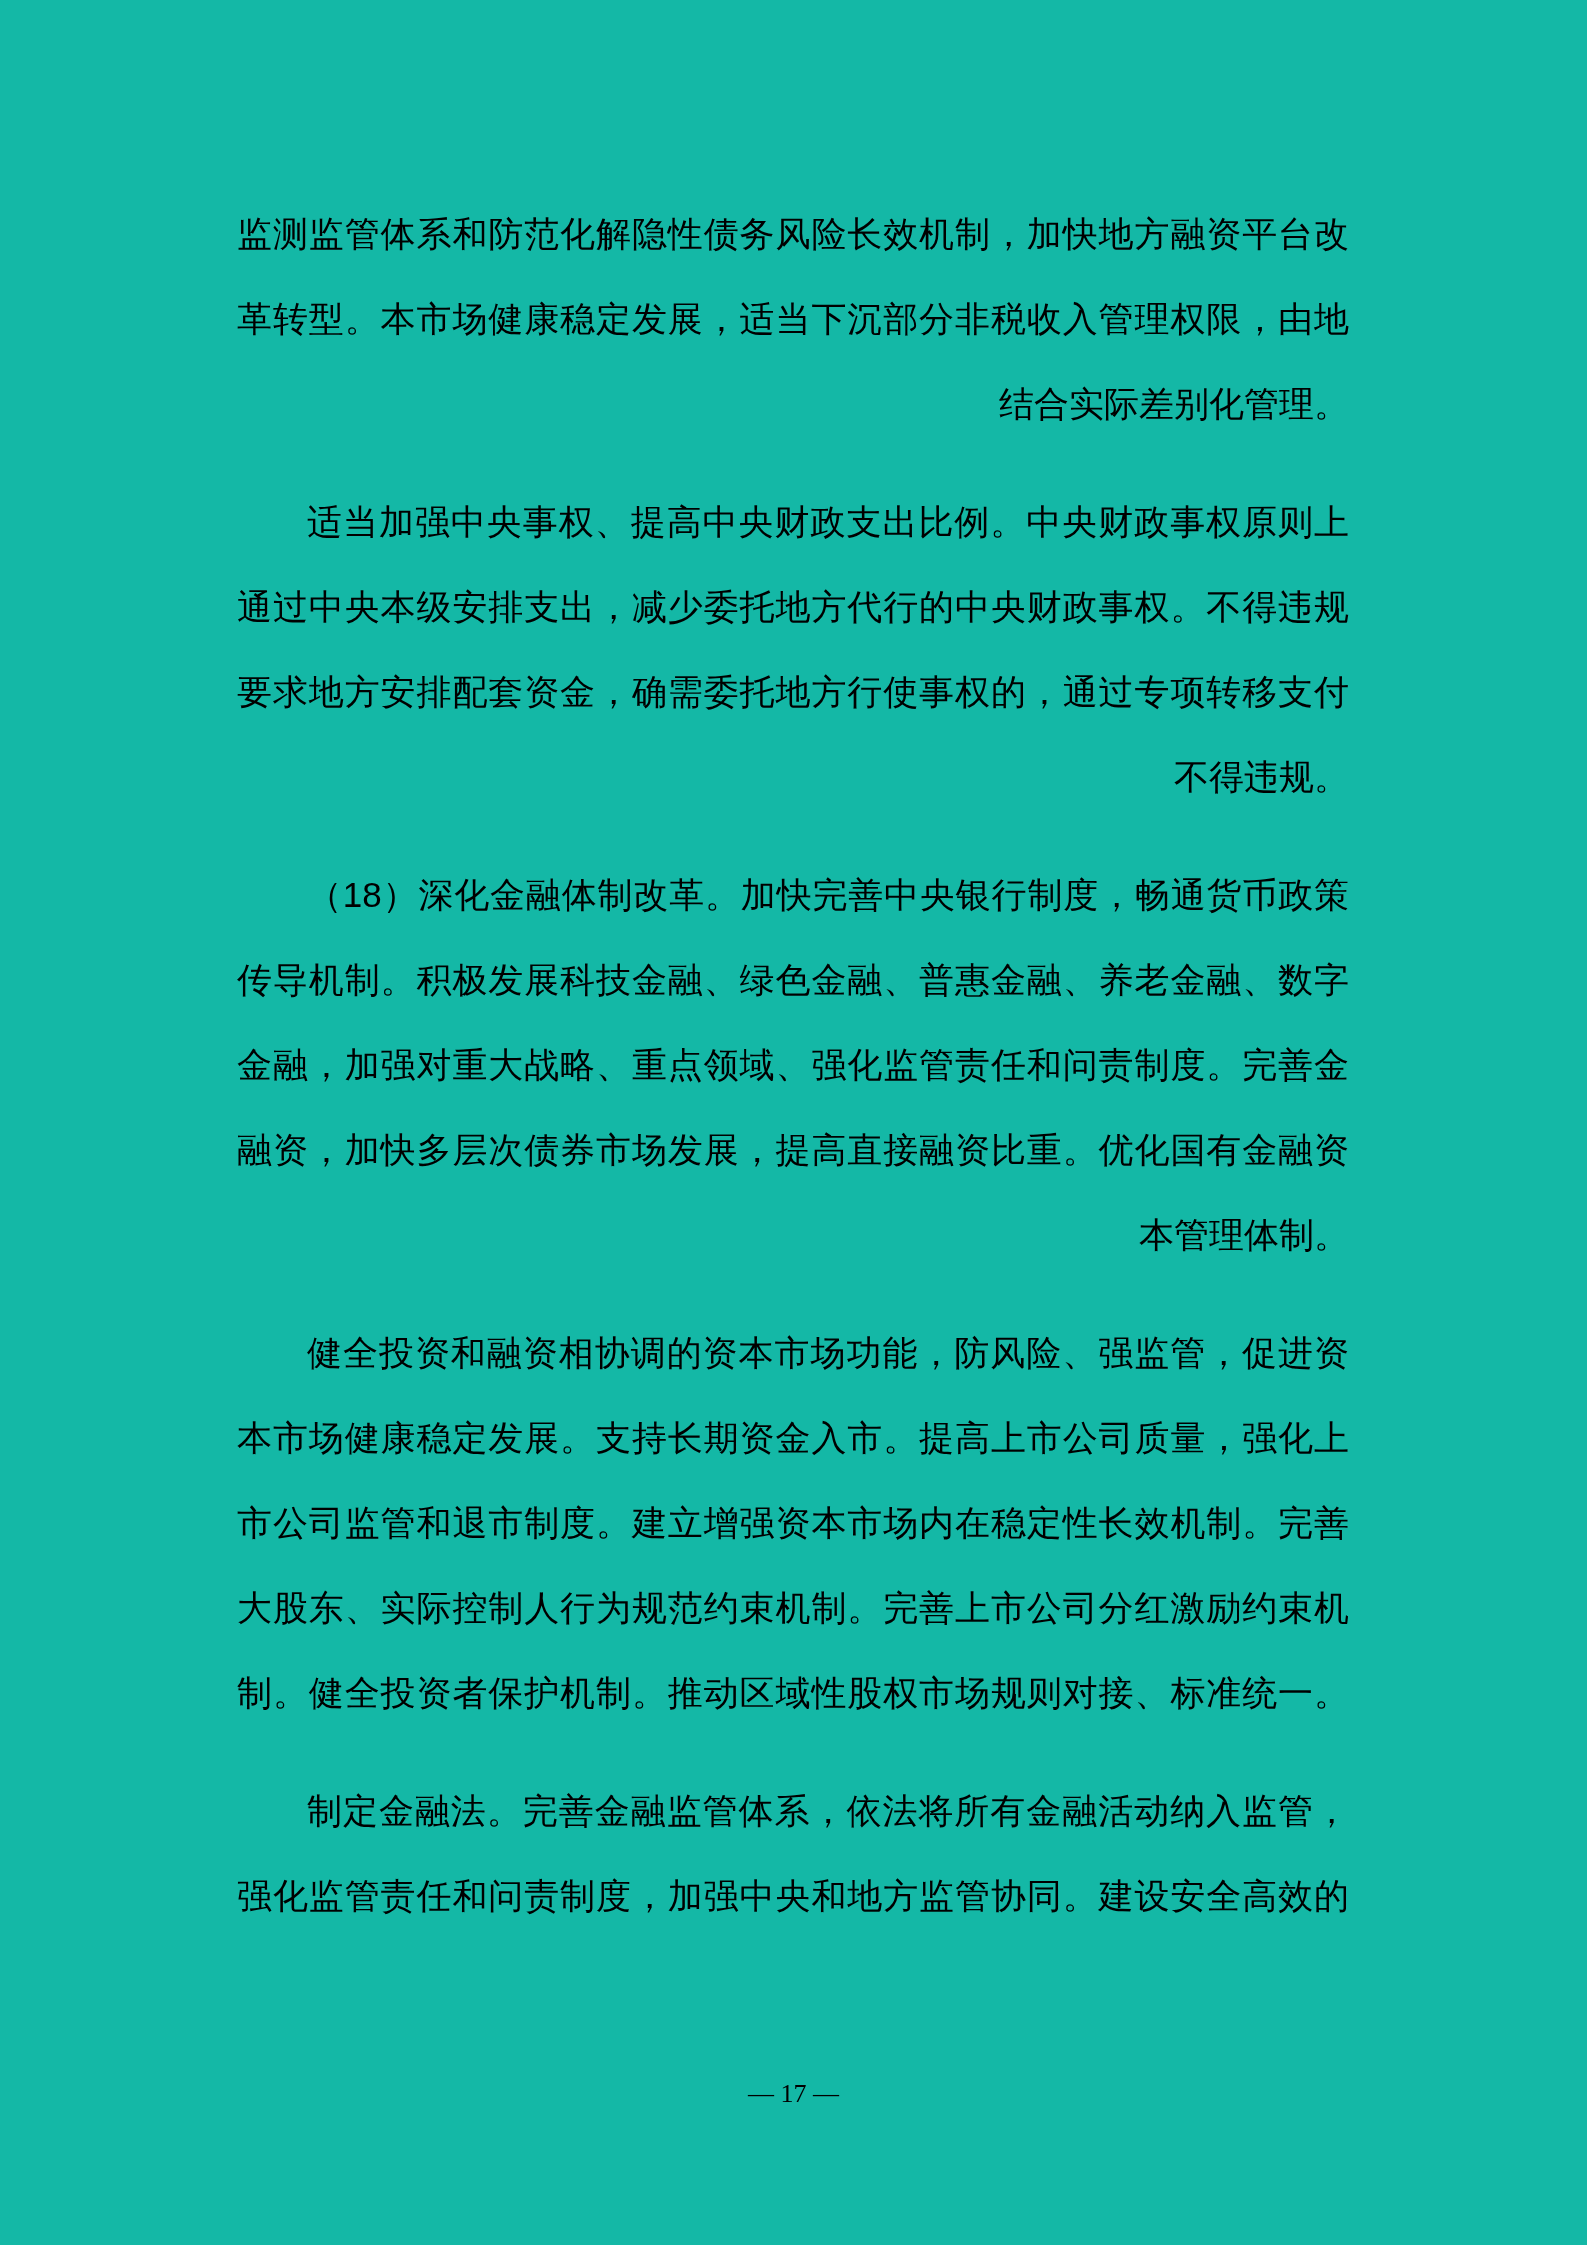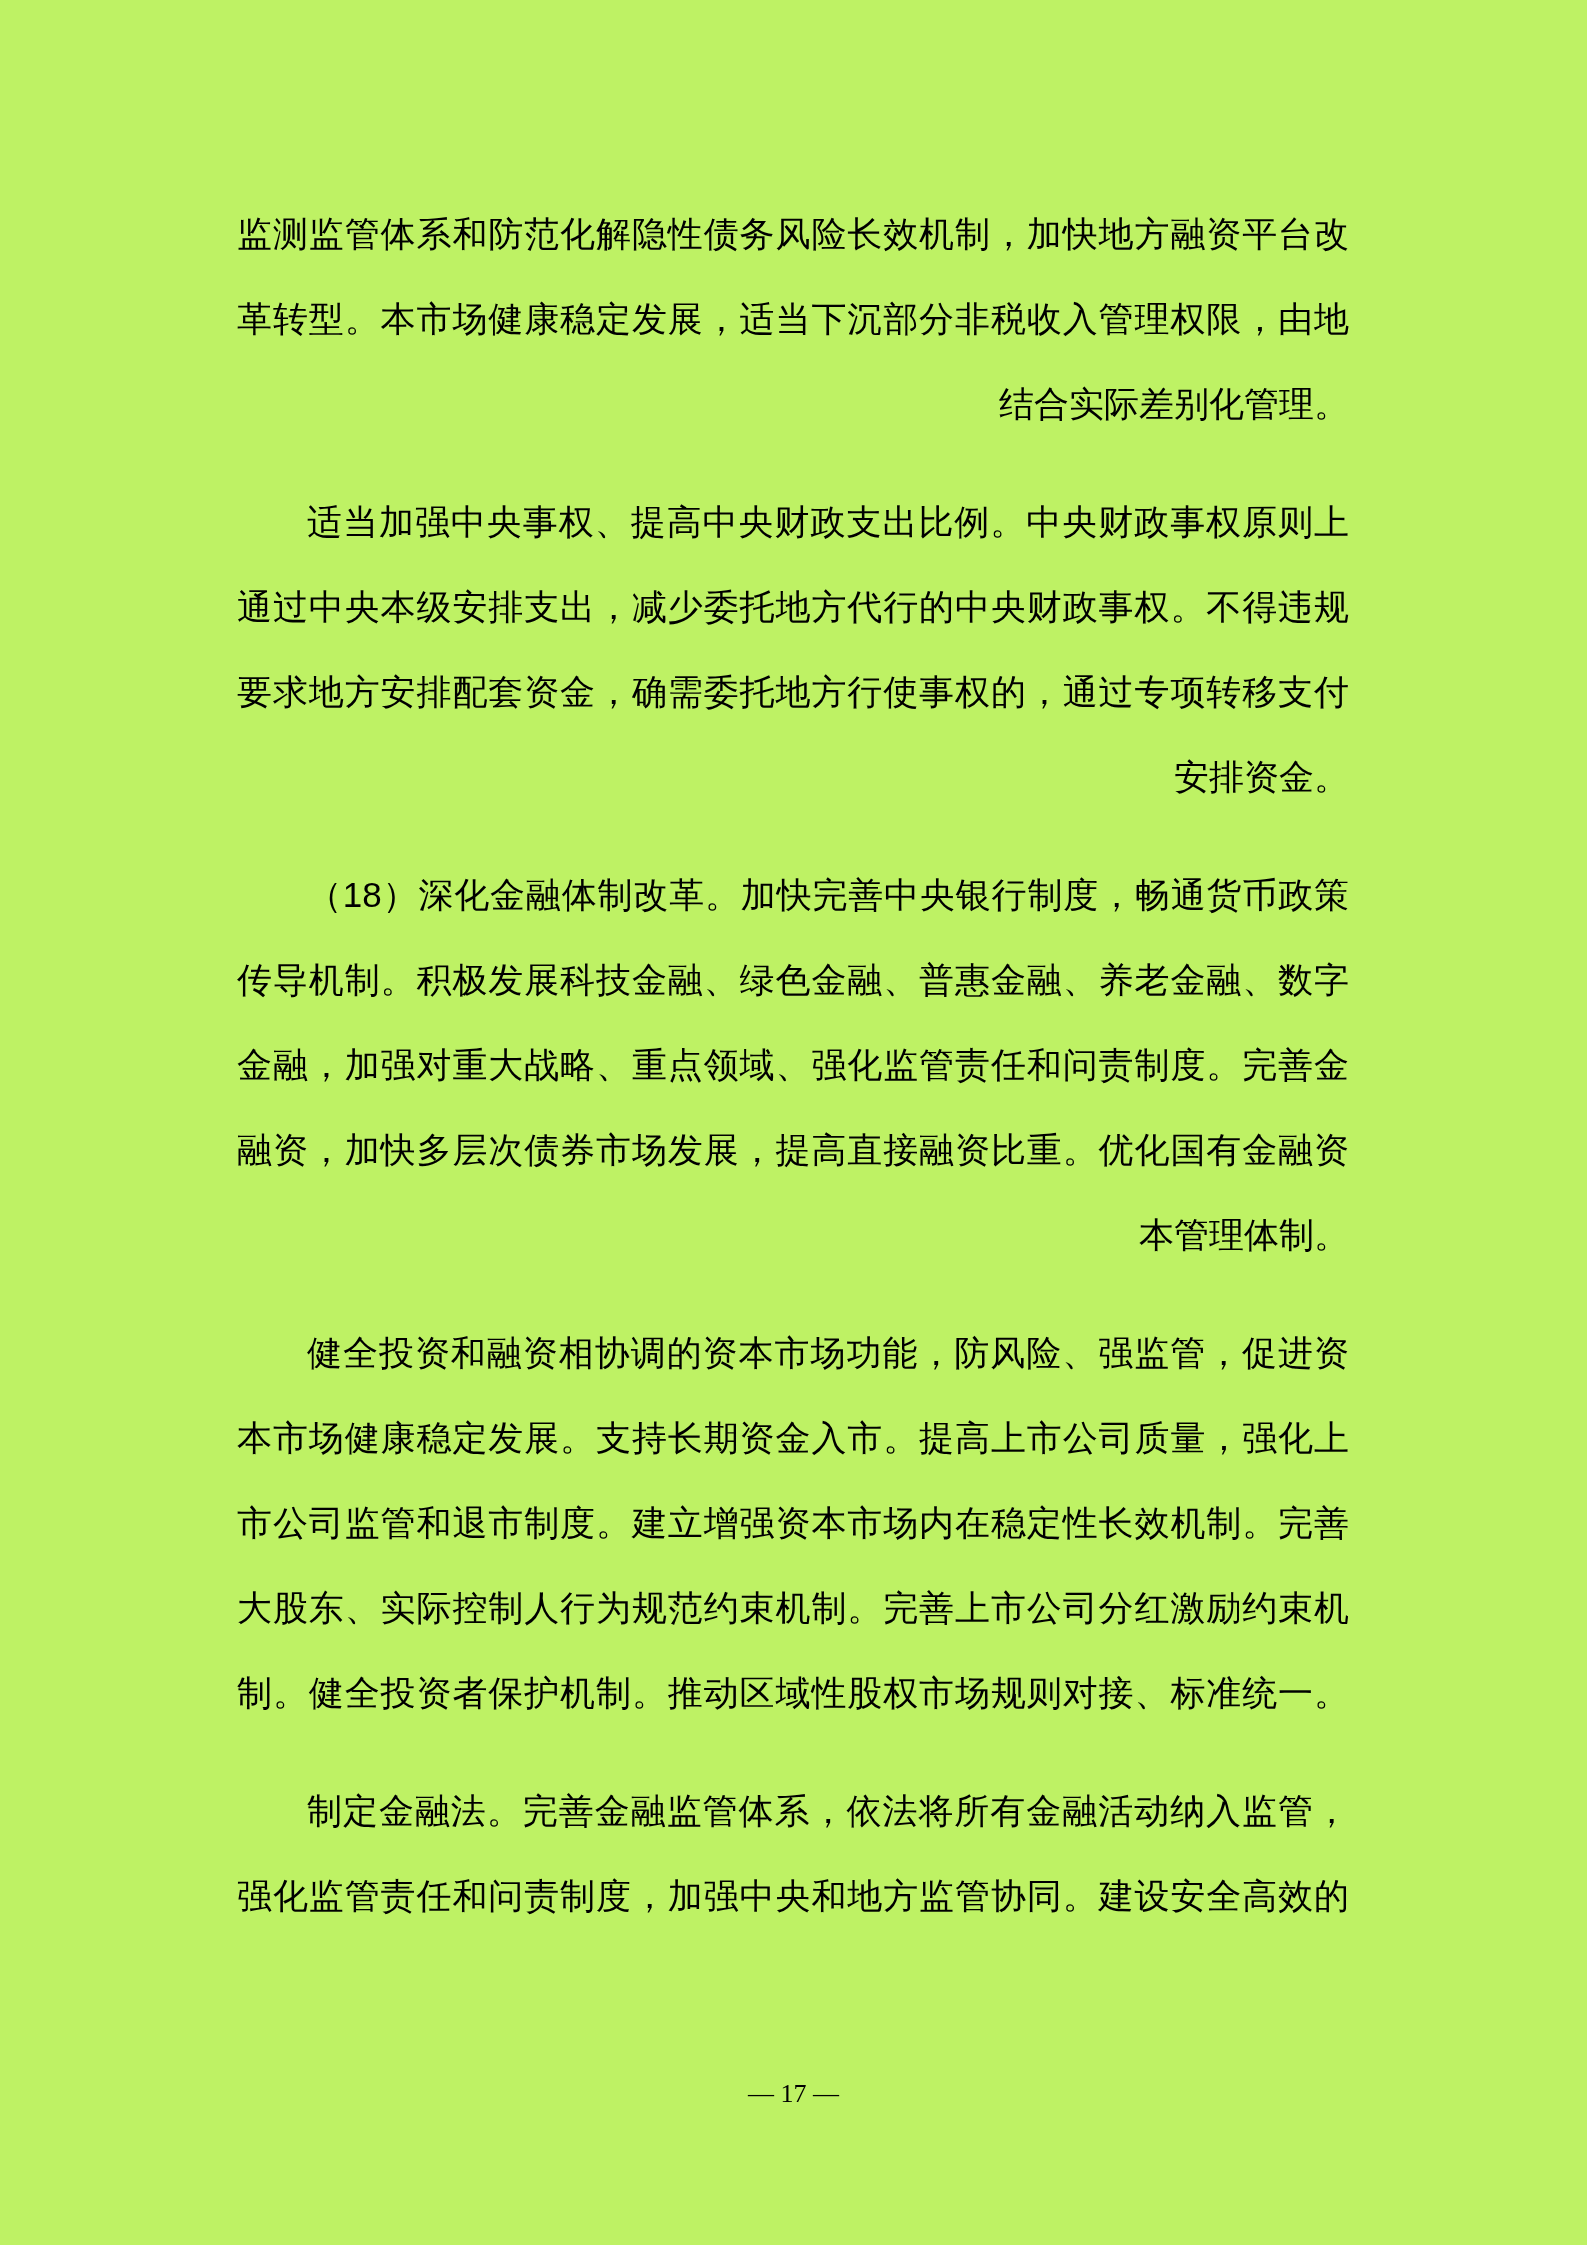--- a/index.html
+++ b/index.html
@@ -12,21 +12,21 @@
     height: 2245px;
     position: relative;
     font-family: "Liberation Sans", sans-serif;
   }
   .page {
     position: absolute;
     left: 0;
     top: 0;
     width: 1587px;
     height: 2245px;
-    background: #bef264;
+    background: #14b8a6;
     overflow: hidden;
   }
   .doc-body {
     position: absolute;
     left: 237px;
     top: 191px;
     width: 1112px;
     color: #000000;
     font-size: 35px;
   }
@@ -72,21 +72,21 @@
   <div class="doc-body">
       <div class="para">
         <div class="line full">监测监管体系和防范化解隐性债务风险长效机制，加快地方融资平台改</div>
         <div class="line full">革转型。本市场健康稳定发展，适当下沉部分非税收入管理权限，由地方</div>
         <div class="line">结合实际差别化管理。</div>
       </div>
       <div class="para indent">
         <div class="line full">适当加强中央事权、提高中央财政支出比例。中央财政事权原则上</div>
         <div class="line full">通过中央本级安排支出，减少委托地方代行的中央财政事权。不得违规</div>
         <div class="line full">要求地方安排配套资金，确需委托地方行使事权的，通过专项转移支付</div>
-        <div class="line">安排资金。</div>
+        <div class="line">不得违规。</div>
       </div>
       <div class="para indent">
         <div class="line full">（18）深化金融体制改革。加快完善中央银行制度，畅通货币政策</div>
         <div class="line full">传导机制。积极发展科技金融、绿色金融、普惠金融、养老金融、数字</div>
         <div class="line full">金融，加强对重大战略、重点领域、强化监管责任和问责制度。完善金</div>
         <div class="line full">融资，加快多层次债券市场发展，提高直接融资比重。优化国有金融资</div>
         <div class="line">本管理体制。</div>
       </div>
       <div class="para indent">
         <div class="line full">健全投资和融资相协调的资本市场功能，防风险、强监管，促进资</div>

